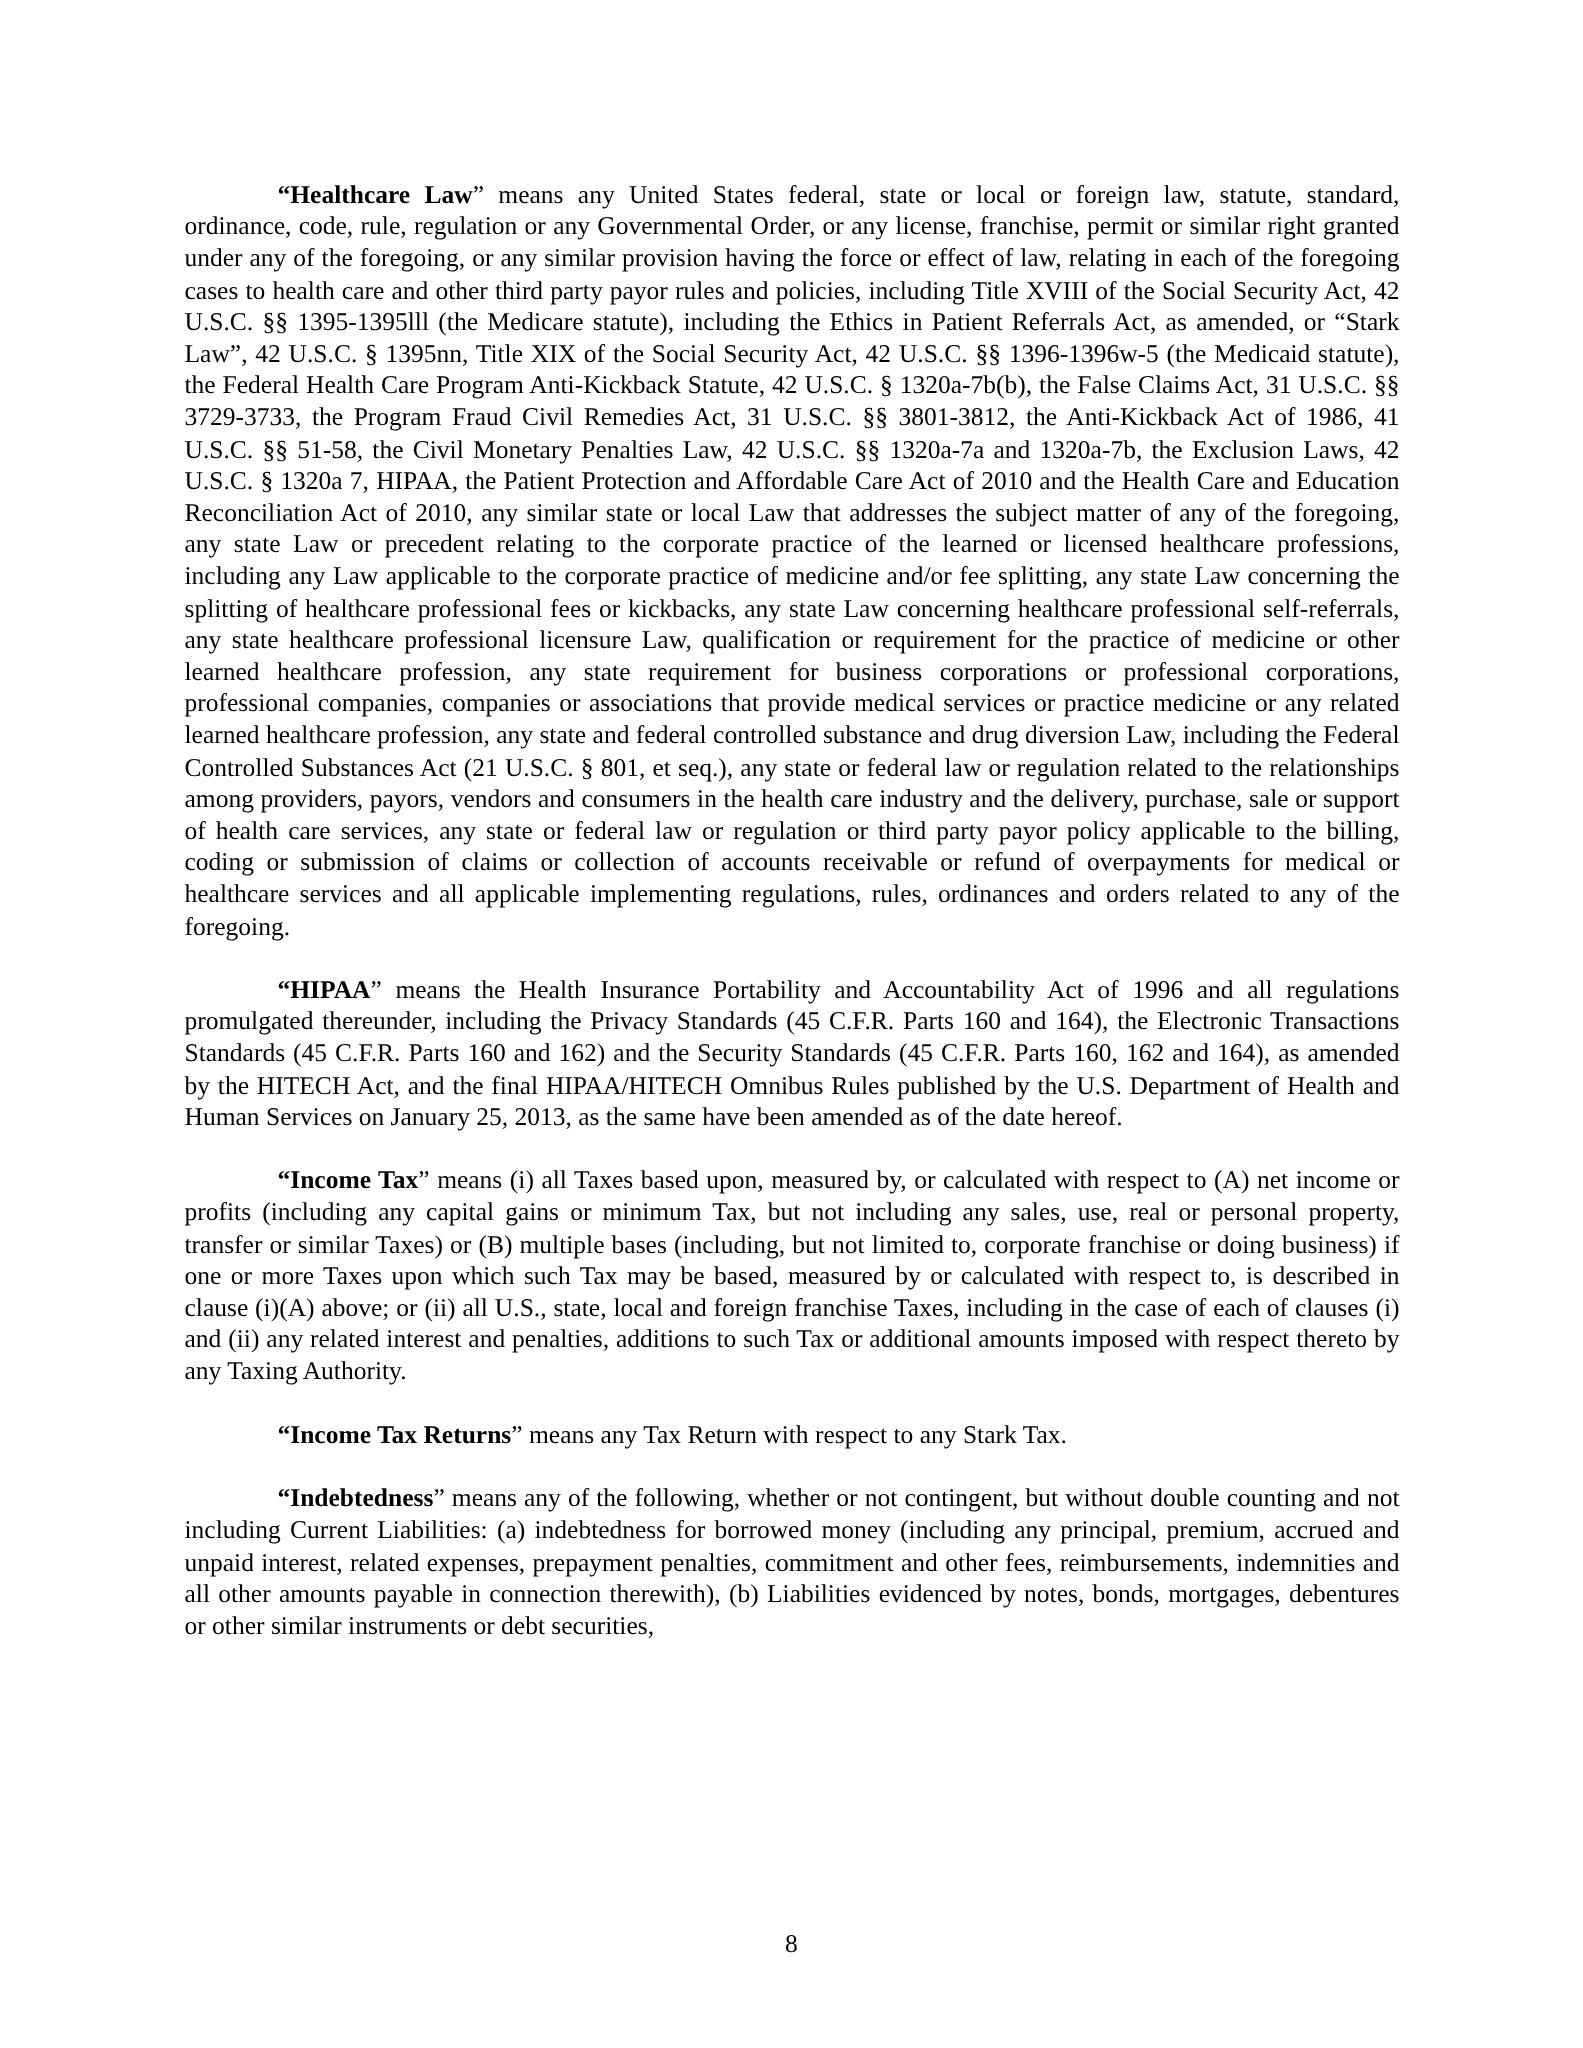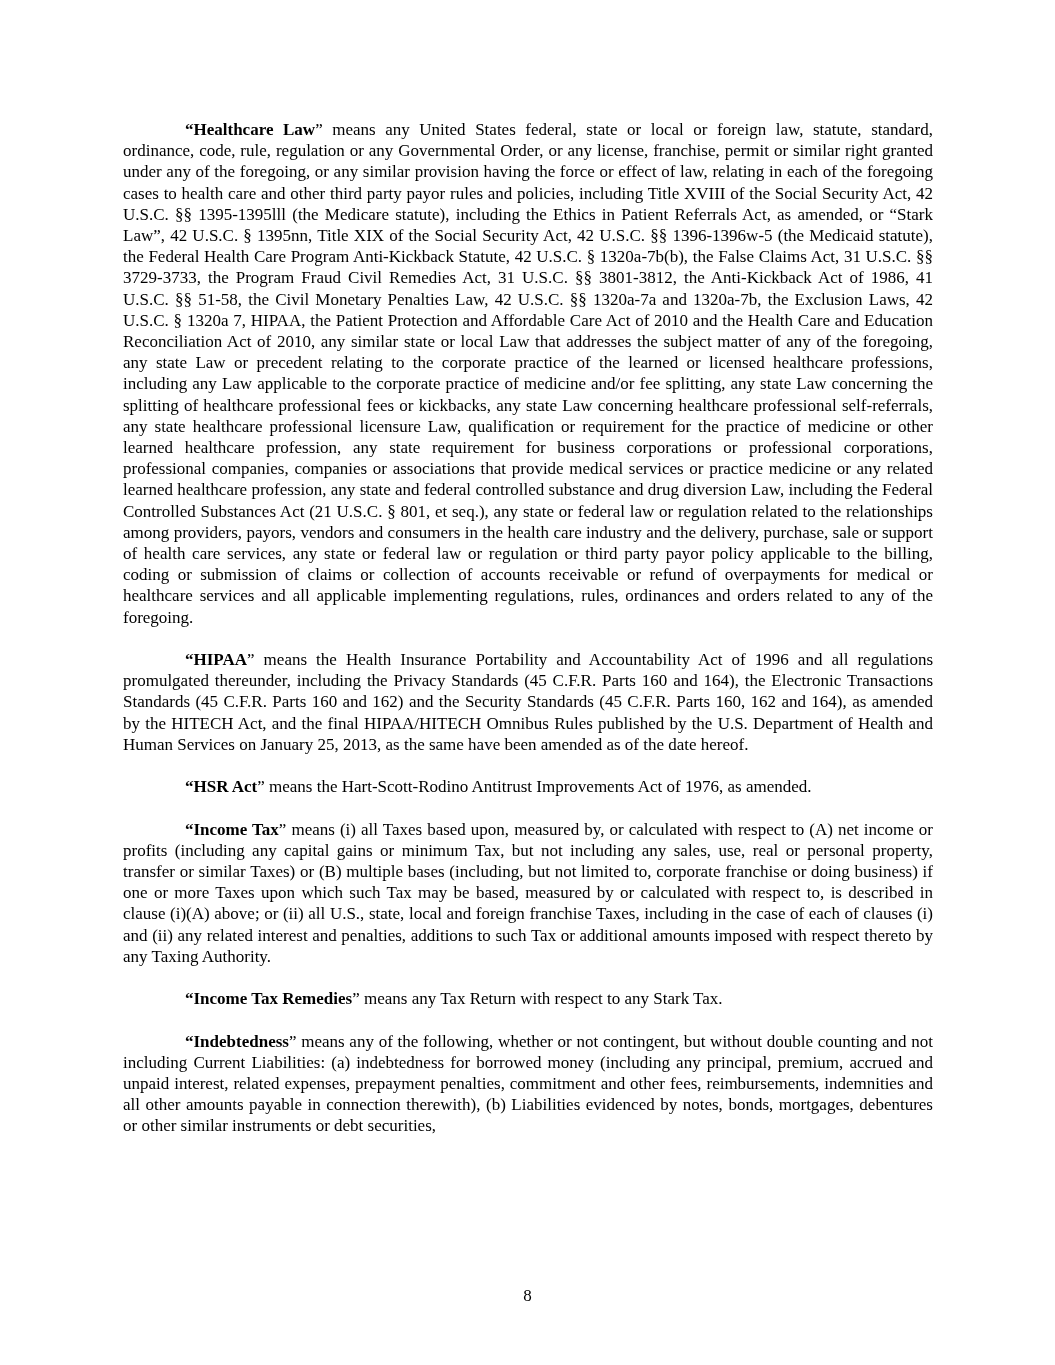--- a/index.html
+++ b/index.html
@@ -48,24 +48,23 @@
 </head>
 <body>
 
 <div class="page">
   <div class="text-block">
 
     <p class="def"><b class="term">“Healthcare Law</b><span>” means any United States federal, state or local or foreign law, statute, standard, ordinance, code, rule, regulation or any Governmental Order, or any license, franchise, permit or similar right granted under any of the foregoing, or any similar provision having the force or effect of law, relating in each of the foregoing cases to health care and other third party payor rules and policies, including Title XVIII of the Social Security Act, 42 U.S.C. §§ 1395-1395lll (the Medicare statute), including the Ethics in Patient Referrals Act, as amended, or “Stark Law”, 42 U.S.C. § 1395nn, Title XIX of the Social Security Act, 42 U.S.C. §§ 1396-1396w-5 (the Medicaid statute), the Federal Health Care Program Anti-Kickback Statute, 42 U.S.C. § 1320a-7b(b), the False Claims Act, 31 U.S.C. §§ 3729-3733, the Program Fraud Civil Remedies Act, 31 U.S.C. §§ 3801-3812, the Anti-Kickback Act of 1986, 41 U.S.C. §§ 51-58, the Civil Monetary Penalties Law, 42 U.S.C. §§ 1320a-7a and 1320a-7b, the Exclusion Laws, 42 U.S.C. § 1320a 7, HIPAA, the Patient Protection and Affordable Care Act of 2010 and the Health Care and Education Reconciliation Act of 2010, any similar state or local Law that addresses the subject matter of any of the foregoing, any state Law or precedent relating to the corporate practice of the learned or licensed healthcare professions, including any Law applicable to the corporate practice of medicine and/or fee splitting, any state Law concerning the splitting of healthcare professional fees or kickbacks, any state Law concerning healthcare professional self-referrals, any state healthcare professional licensure Law, qualification or requirement for the practice of medicine or other learned healthcare profession, any state requirement for business corporations or professional corporations, professional companies, companies or associations that provide medical services or practice medicine or any related learned healthcare profession, any state and federal controlled substance and drug diversion Law, including the Federal Controlled Substances Act (21 U.S.C. § 801, et seq.), any state or federal law or regulation related to the relationships among providers, payors, vendors and consumers in the health care industry and the delivery, purchase, sale or support of health care services, any state or federal law or regulation or third party payor policy applicable to the billing, coding or submission of claims or collection of accounts receivable or refund of overpayments for medical or healthcare services and all applicable implementing regulations, rules, ordinances and orders related to any of the foregoing.</span></p>
 
     <p class="def"><b class="term">“HIPAA</b><span>” means the Health Insurance Portability and Accountability Act of 1996 and all regulations promulgated thereunder, including the Privacy Standards (45 C.F.R. Parts 160 and 164), the Electronic Transactions Standards (45 C.F.R. Parts 160 and 162) and the Security Standards (45 C.F.R. Parts 160, 162 and 164), as amended by the HITECH Act, and the final HIPAA/HITECH Omnibus Rules published by the U.S. Department of Health and Human Services on January 25, 2013, as the same have been amended as of the date hereof.</span></p>
 
-    <p class="def"><b class="term">“HSR Act</b><span>” means the Hart-Scott-Rodino Antitrust Improvements Act of 1976, as amended.</span></p>
 
     <p class="def"><b class="term">“Income Tax</b><span>” means (i) all Taxes based upon, measured by, or calculated with respect to (A) net income or profits (including any capital gains or minimum Tax, but not including any sales, use, real or personal property, transfer or similar Taxes) or (B) multiple bases (including, but not limited to, corporate franchise or doing business) if one or more Taxes upon which such Tax may be based, measured by or calculated with respect to, is described in clause (i)(A) above; or (ii) all U.S., state, local and foreign franchise Taxes, including in the case of each of clauses (i) and (ii) any related interest and penalties, additions to such Tax or additional amounts imposed with respect thereto by any Taxing Authority.</span></p>
 
-    <p class="def"><b class="term">“Income Tax Remedies</b><span>” means any Tax Return with respect to any Stark Tax.</span></p>
+    <p class="def"><b class="term">“Income Tax Returns</b><span>” means any Tax Return with respect to any Stark Tax.</span></p>
 
     <p class="def"><b class="term">“Indebtedness</b><span>” means any of the following, whether or not contingent, but without double counting and not including Current Liabilities:  (a) indebtedness for borrowed money (including any principal, premium, accrued and unpaid interest, related expenses, prepayment penalties, commitment and other fees, reimbursements, indemnities and all other amounts payable in connection therewith), (b) Liabilities evidenced by notes, bonds, mortgages, debentures or other similar instruments or debt securities,</span></p>
 
   </div>
 
   <div class="page-number">8</div>
 </div>
 
 </body></html>

